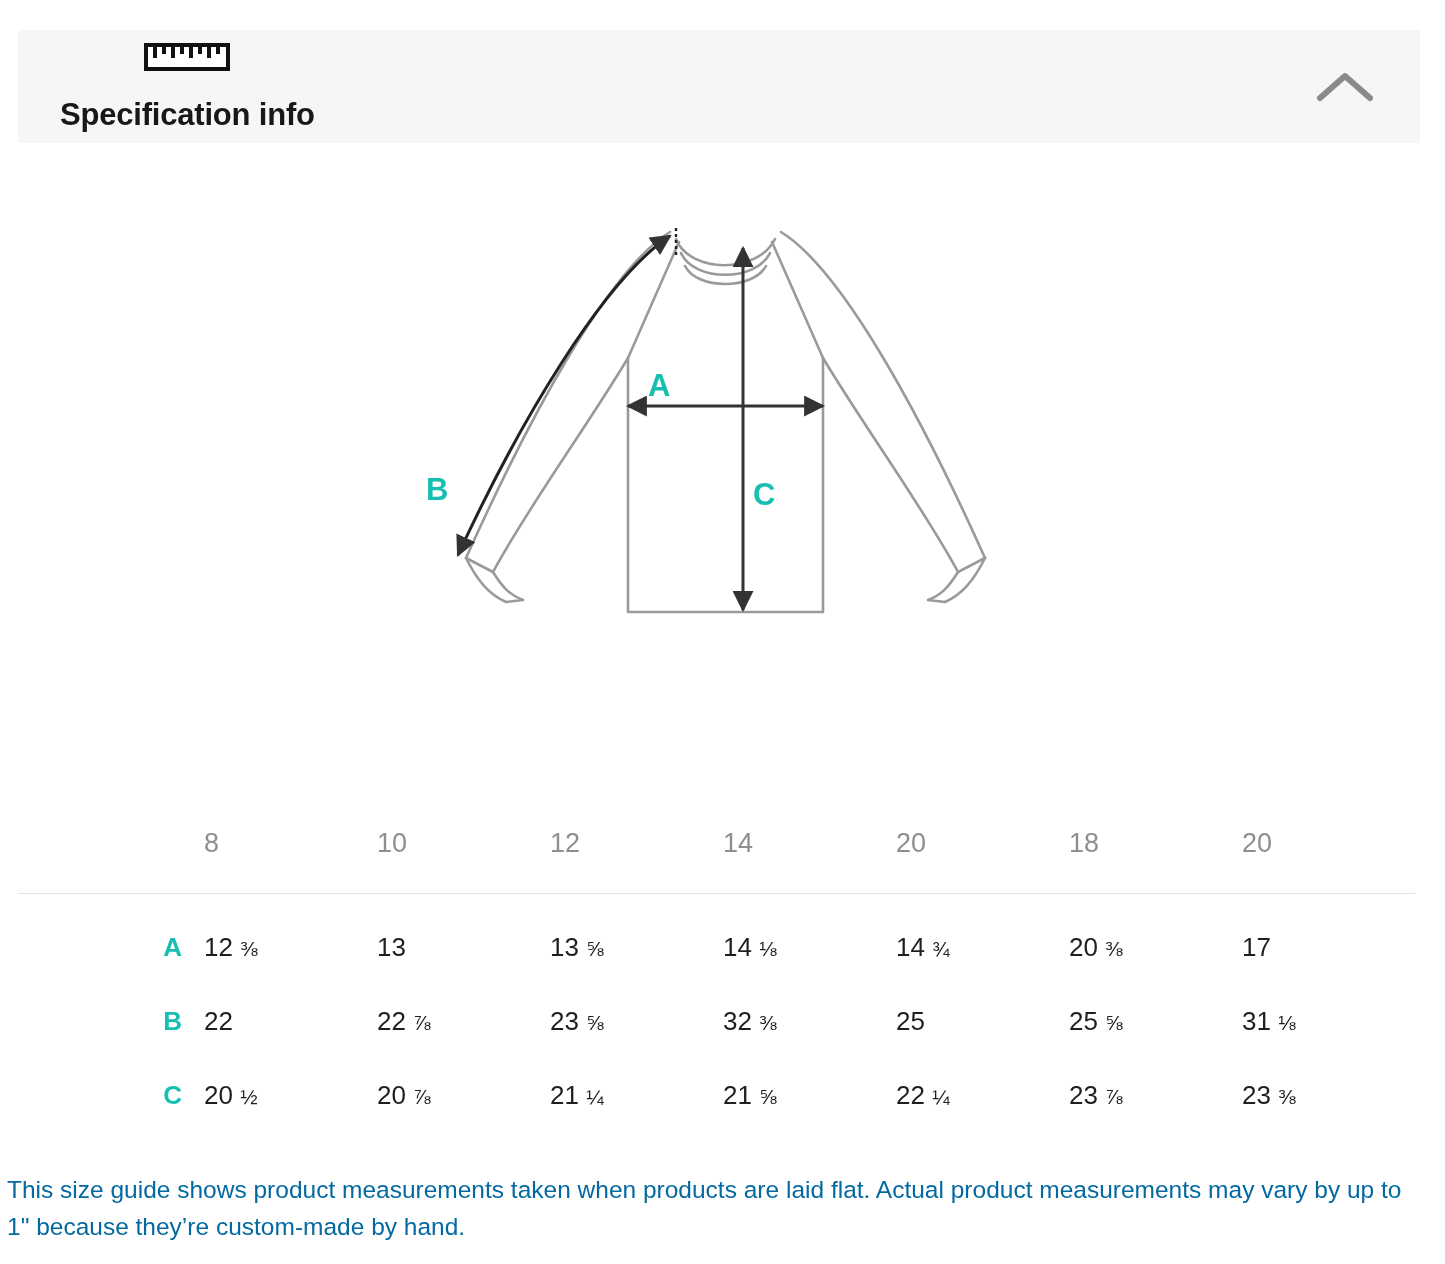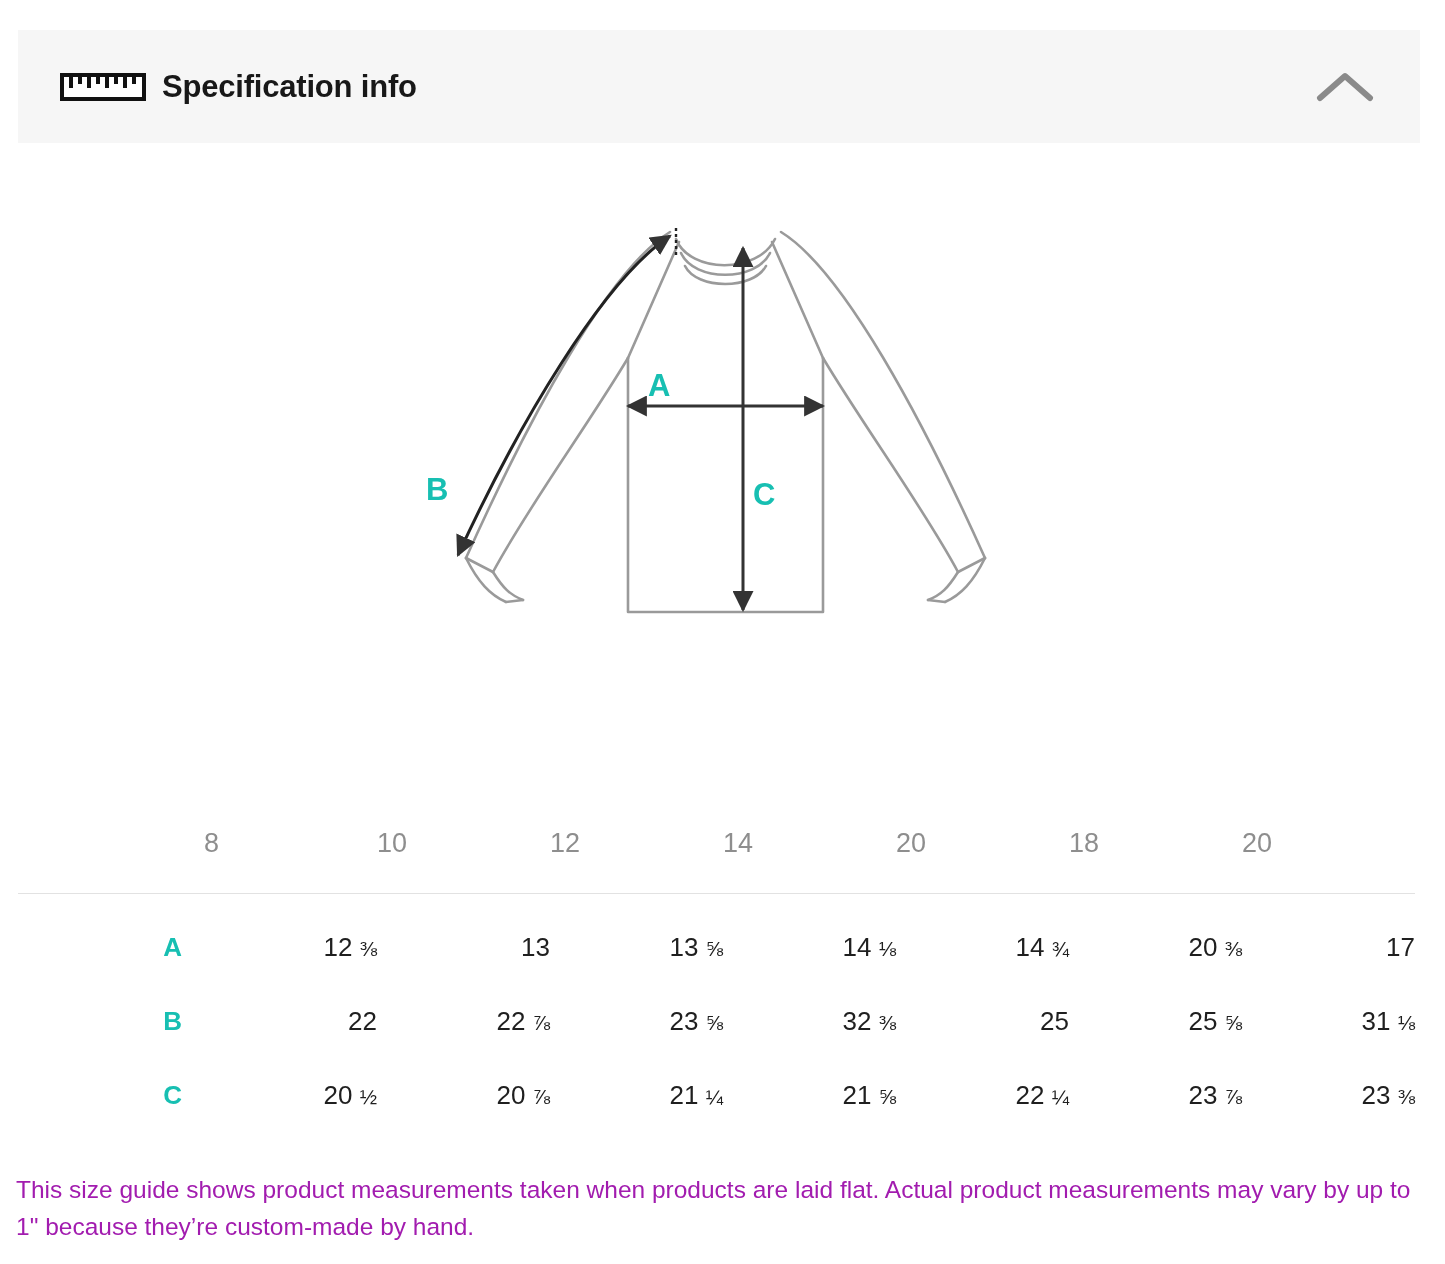--- a/index.html
+++ b/index.html
@@ -25,21 +25,22 @@
     height: 113px;
     background: #f6f6f6;
     display: flex;
     align-items: center;
     box-sizing: border-box;
     padding: 0 40px 0 42px;
   }
   .panel-header-left {
     display: flex;
     align-items: center;
-    gap: 16px;
+    gap: 23px;
+    flex-direction: column;
   }
   .ruler-icon {
     width: 86px;
     height: 34px;
     display: block;
   }
   .panel-title {
     font-size: 31px;
     font-weight: bold;
     letter-spacing: -0.2px;
@@ -96,43 +97,43 @@
     font-weight: normal;
     color: #8e8e8e;
     text-align: left;
     padding: 0 0 34px 0;
     border-bottom: 1px solid #e2e2e2;
   }
   .tbl thead th.corner { border-bottom: 1px solid #e2e2e2; }
   .tbl tbody td {
     font-size: 26px;
     color: #1f1f1f;
-    text-align: right;
+    text-align: left;
     padding: 38px 0 0 0;
     height: 36px;
     vertical-align: top;
     white-space: nowrap;
   }
   .tbl tbody td.row-key {
     color: #17bfb2;
     font-weight: bold;
     text-align: right;
     padding-right: 22px;
   }
   .frac { font-size: 0.80em; }
 
   
   .footer-note {
     position: absolute;
-    left: 16px;
+    left: 7px;
     top: 1146px;
     width: 1400px;
     font-size: 24.5px;
     line-height: 1.55;
-    color: #a21caf;
+    color: #0369a1;
   }
 </style>
 </head>
 <body>
 
 <div class="panel-header">
   <div class="panel-header-left">
     <span class="ruler-icon-wrap">
       <svg class="ruler-icon" viewBox="0 0 86 34" aria-hidden="true">
         <rect x="2" y="5" width="82" height="24" fill="#ffffff" stroke="#111111" stroke-width="4"></rect>

